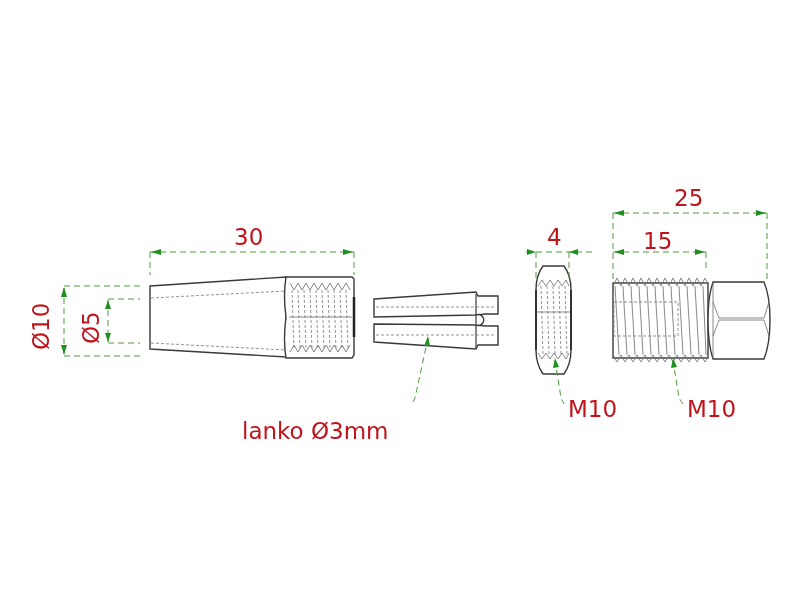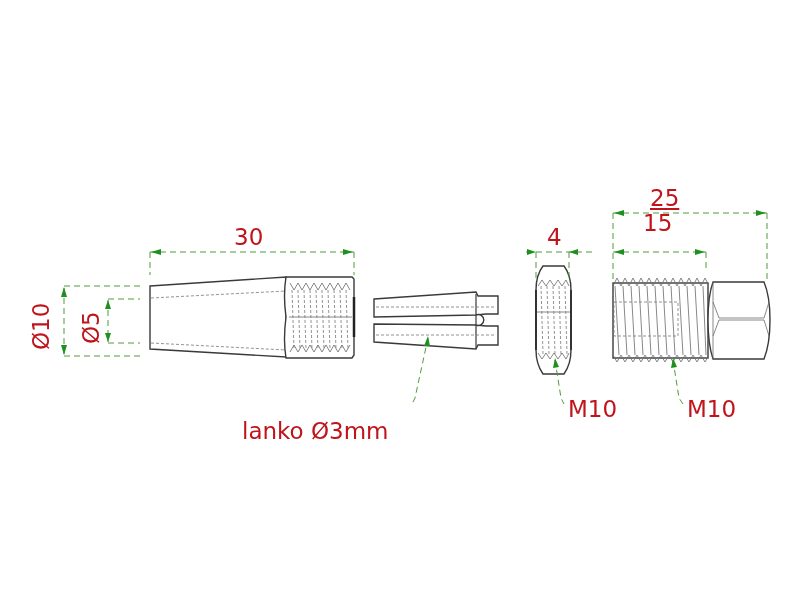--- a/index.html
+++ b/index.html
@@ -161,17 +161,17 @@
   <g>
     <polyline class="dim" points="673,360 679,398 683,404"></polyline>
     <polygon class="arrow" points="673,358 671,368 677,367"></polygon>
   </g>
 </svg>
 
 <span class="label vlabel" style="left:30px; top:350px;">Ø10</span>
 <span class="label vlabel" style="left:80px; top:344px;">Ø5</span>
 <span class="label" style="left:234px; top:226px;">30</span>
 <span class="label" style="left:547px; top:226px;">4</span>
-<span class="label" style="left:650px; top:187px;text-decoration:underline;">25</span>
-<span class="label" style="left:643px; top:212px;">15</span>
+<span class="label" style="left:674px; top:187px;">25</span>
+<span class="label" style="left:643px; top:230px;">15</span>
 <span class="label" style="left:242px; top:398px;margin-top:22px;">lanko Ø3mm</span>
 <span class="label" style="left:568px; top:398px;">M10</span>
 <span class="label" style="left:687px; top:398px;">M10</span>
 
 </body></html>

